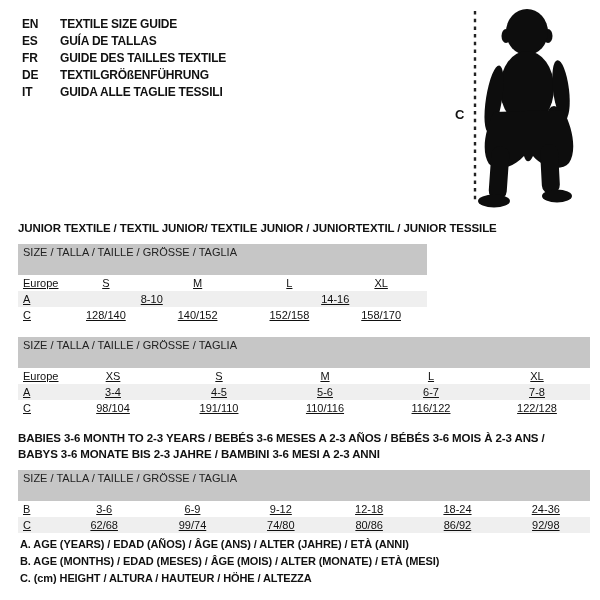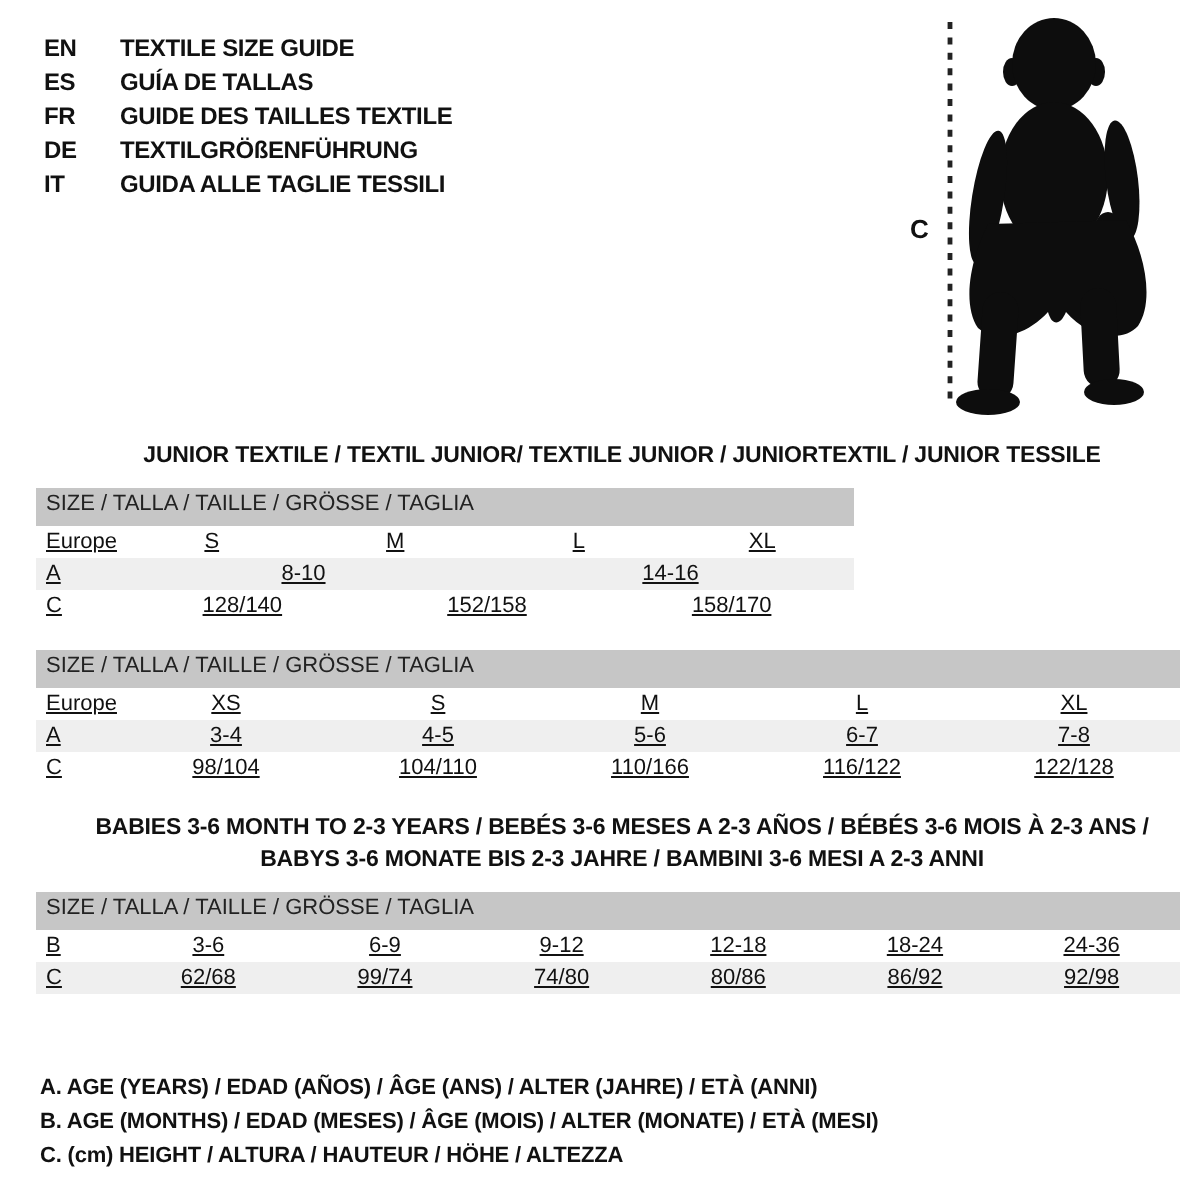--- a/index.html
+++ b/index.html
@@ -10,24 +10,24 @@
   }
   
   .lang-list{position:absolute;left:22px;top:16px;font-weight:bold;font-size:12px;line-height:17px;letter-spacing:-0.2px;}
   .lang-row{display:flex;}
   .lang-code{width:38px;}
   
   .figure{position:absolute;left:430px;top:6px;width:162px;height:206px;}
   
   #sections{position:absolute;left:18px;top:220px;width:574px;}
   .size-section{margin-bottom:14px;}
-  .sec-title{font-weight:bold;font-size:11.5px;line-height:16px;margin:0 0 8px 12px;letter-spacing:-0.1px;white-space:pre-line;text-align:center;}
+  .sec-title{font-weight:bold;font-size:11.5px;line-height:16px;margin:0 0 8px 0;letter-spacing:-0.1px;white-space:pre-line;}
   .size-table{width:572px;}
   .size-table.cols-4{width:409px;}
-  .table-head{background:#c6c6c6;height:19px;line-height:16px;font-size:11px;padding-left:5px;color:#222;box-sizing:border-box;}
+  .table-head{background:#c6c6c6;height:31px;line-height:16px;font-size:11px;padding-left:5px;color:#222;box-sizing:border-box;}
   .table-row{display:flex;height:16px;line-height:16px;font-size:11px;}
   .table-row.alt{background:#efefef;}
   .cell{box-sizing:border-box;text-decoration:underline;}
   .cell.label{width:42px;padding-left:5px;}
   .cell.value{flex:1;text-align:center;}
   
   .footnotes{position:absolute;left:20px;top:536px;font-weight:bold;font-size:11px;line-height:17px;letter-spacing:-0.1px;}
 </style>
 </head>
 <body>
@@ -92,20 +92,21 @@
           <div class="cell value">XL</div>
         </div>
         <div class="table-row alt">
           <div class="cell label">A</div>
           <div class="cell value">8-10</div>
           <div class="cell value">14-16</div>
         </div>
         <div class="table-row">
           <div class="cell label">C</div>
           <div class="cell value">128/140</div>
+          <div class="cell value">140/152</div>
           <div class="cell value">152/158</div>
           <div class="cell value">158/170</div>
         </div>
       </div>
     </section>
     <section class="size-section">
       <div class="size-table cols-5">
         <div class="table-head">SIZE / TALLA / TAILLE / GRÖSSE / TAGLIA</div>
         <div class="table-row">
           <div class="cell label">Europe</div>
@@ -119,22 +120,22 @@
           <div class="cell label">A</div>
           <div class="cell value">3-4</div>
           <div class="cell value">4-5</div>
           <div class="cell value">5-6</div>
           <div class="cell value">6-7</div>
           <div class="cell value">7-8</div>
         </div>
         <div class="table-row">
           <div class="cell label">C</div>
           <div class="cell value">98/104</div>
-          <div class="cell value">104/110</div>
-          <div class="cell value">110/166</div>
+          <div class="cell value">191/110</div>
+          <div class="cell value">110/116</div>
           <div class="cell value">116/122</div>
           <div class="cell value">122/128</div>
         </div>
       </div>
     </section>
     <section class="size-section">
       <div class="sec-title">BABIES 3-6 MONTH TO 2-3 YEARS / BEBÉS 3-6 MESES A 2-3 AÑOS / BÉBÉS 3-6 MOIS À 2-3 ANS /
 BABYS 3-6 MONATE BIS 2-3 JAHRE / BAMBINI 3-6 MESI A 2-3 ANNI</div>
       <div class="size-table cols-6">
         <div class="table-head">SIZE / TALLA / TAILLE / GRÖSSE / TAGLIA</div>

